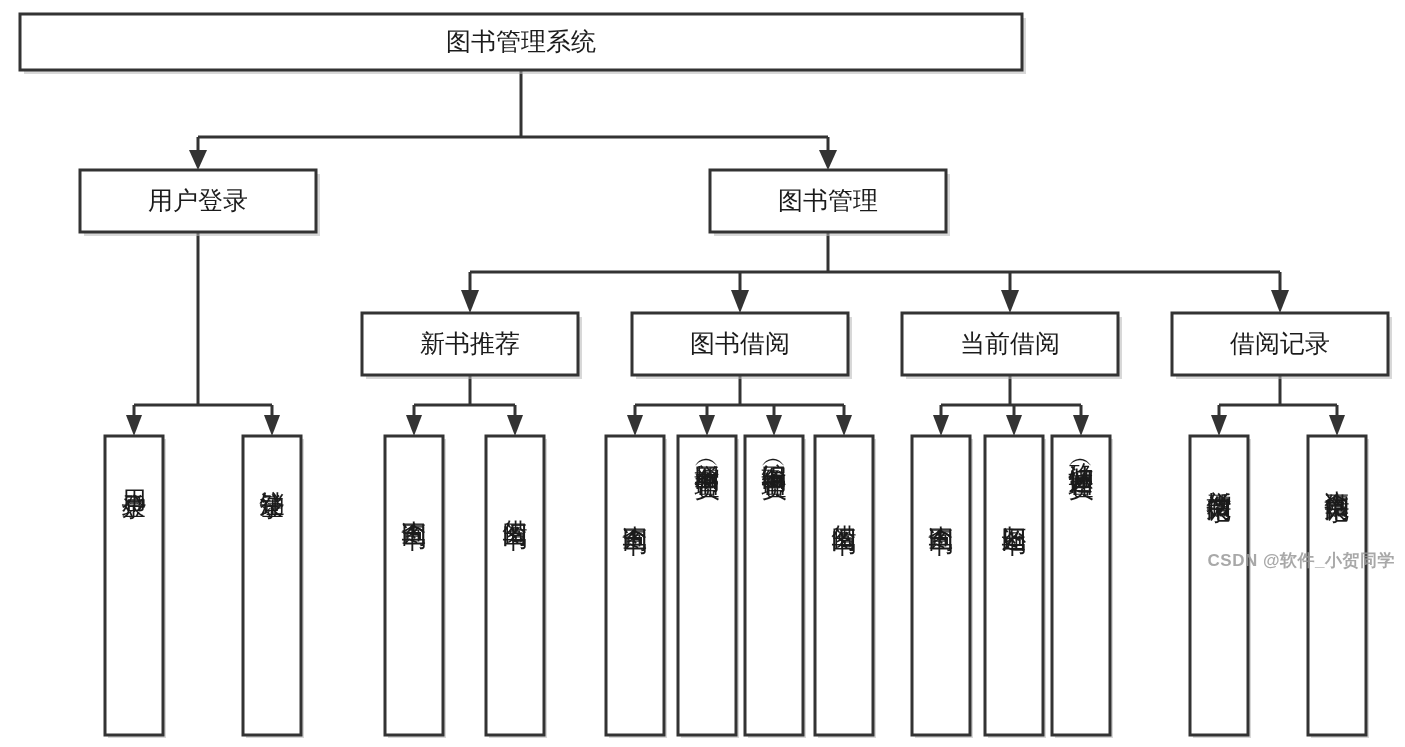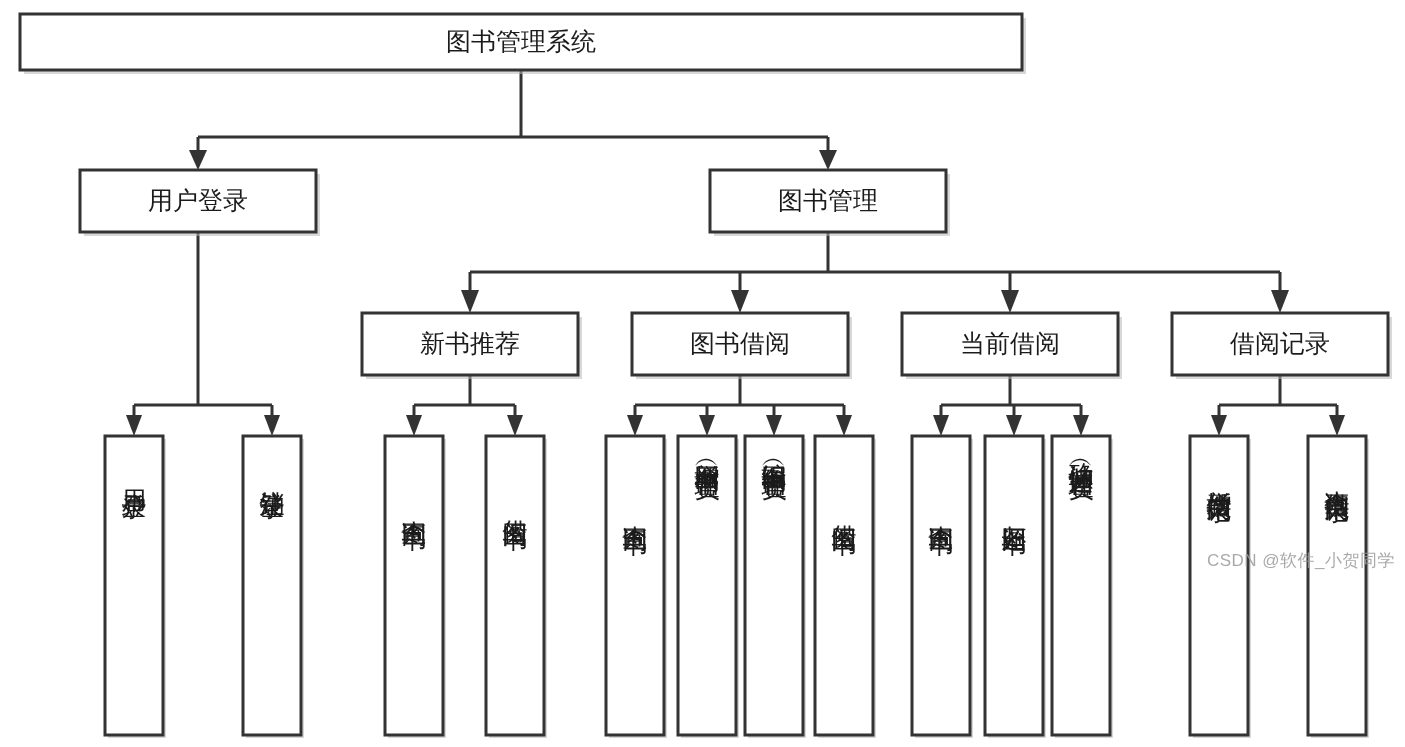--- a/index.html
+++ b/index.html
@@ -70,20 +70,21 @@
   .watermark {
     position: absolute;
     right: 10px;
     bottom: 6px;
     font-family: "Liberation Sans", "DejaVu Sans", sans-serif;
     font-size: 17px;
     color: #9a9a9a;
     opacity: 0.85;
     white-space: nowrap;
     letter-spacing: 0.5px;
+    font-weight: bold;
   }
 </style>
 </head>
 <body>
 
 <div id="diagram-root">
 
   <svg class="canvas" viewBox="0 0 1405 747">
 
     <g>

